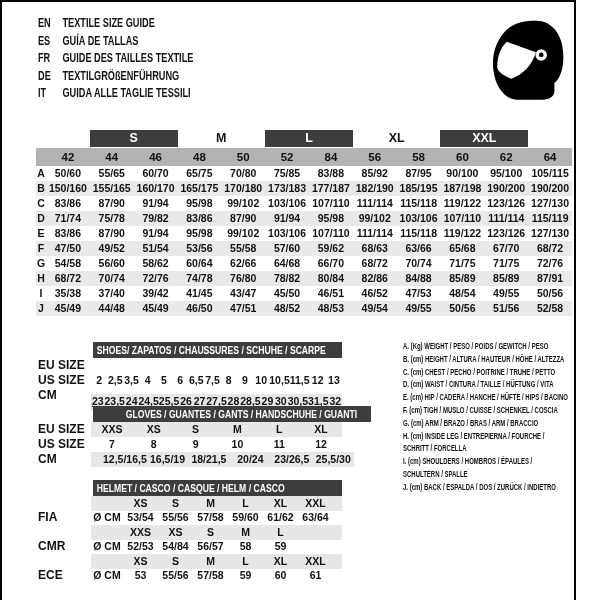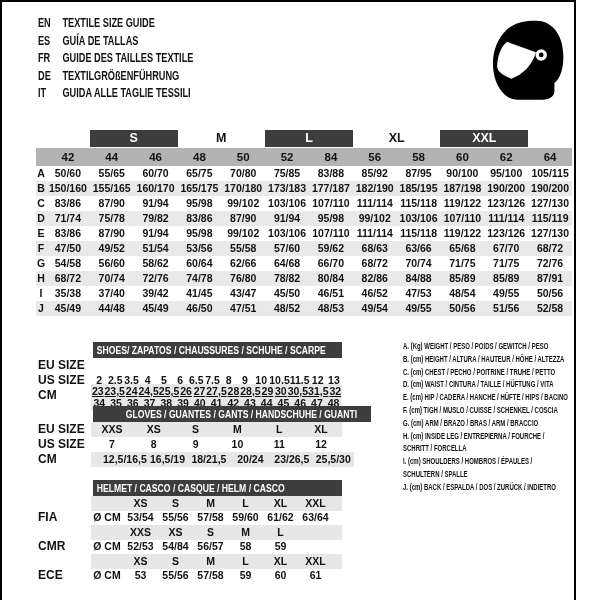--- a/index.html
+++ b/index.html
@@ -275,21 +275,21 @@
           <div class="s-cell">8</div>
           <div class="s-cell">9</div>
           <div class="s-cell">10</div>
           <div class="s-cell">10,5</div>
           <div class="s-cell">11,5</div>
           <div class="s-cell">12</div>
           <div class="s-cell">13</div>
         </div>
       </div>
       <div class="srow-label" style="top: 386px;">CM</div>
-      <div class="sband shaded" style="top: 382px; text-decoration: underline;">
+      <div class="sband shaded" style="top: 392px; text-decoration: underline;">
         <div class="sgrid cols15">
           <div class="s-cell">23</div>
           <div class="s-cell">23,5</div>
           <div class="s-cell">24</div>
           <div class="s-cell">24,5</div>
           <div class="s-cell">25,5</div>
           <div class="s-cell">26</div>
           <div class="s-cell">27</div>
           <div class="s-cell">27,5</div>
           <div class="s-cell">28</div>

